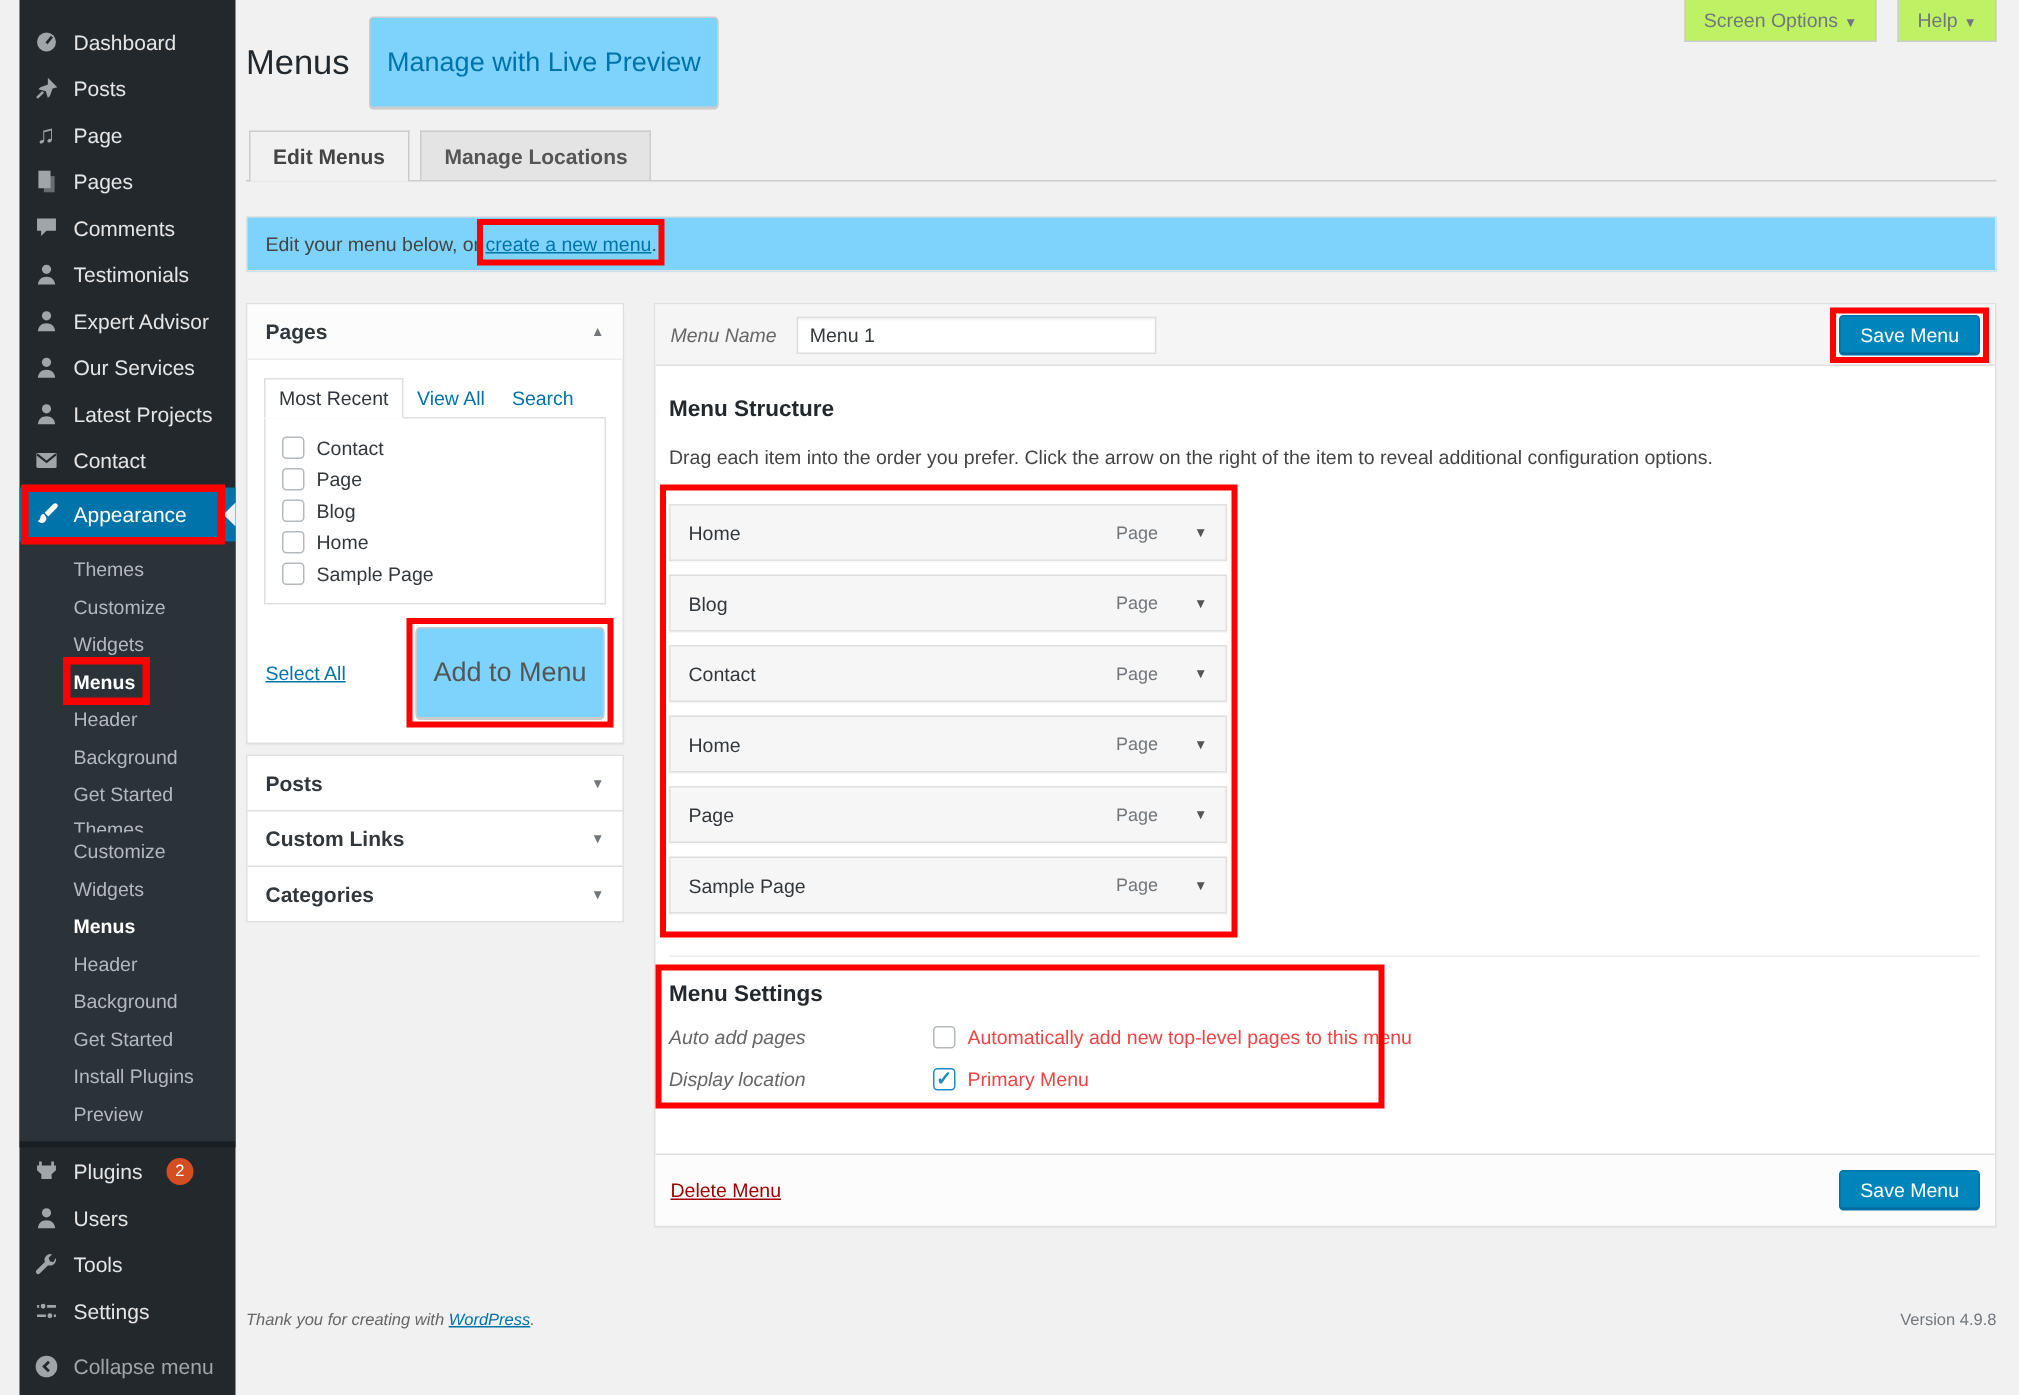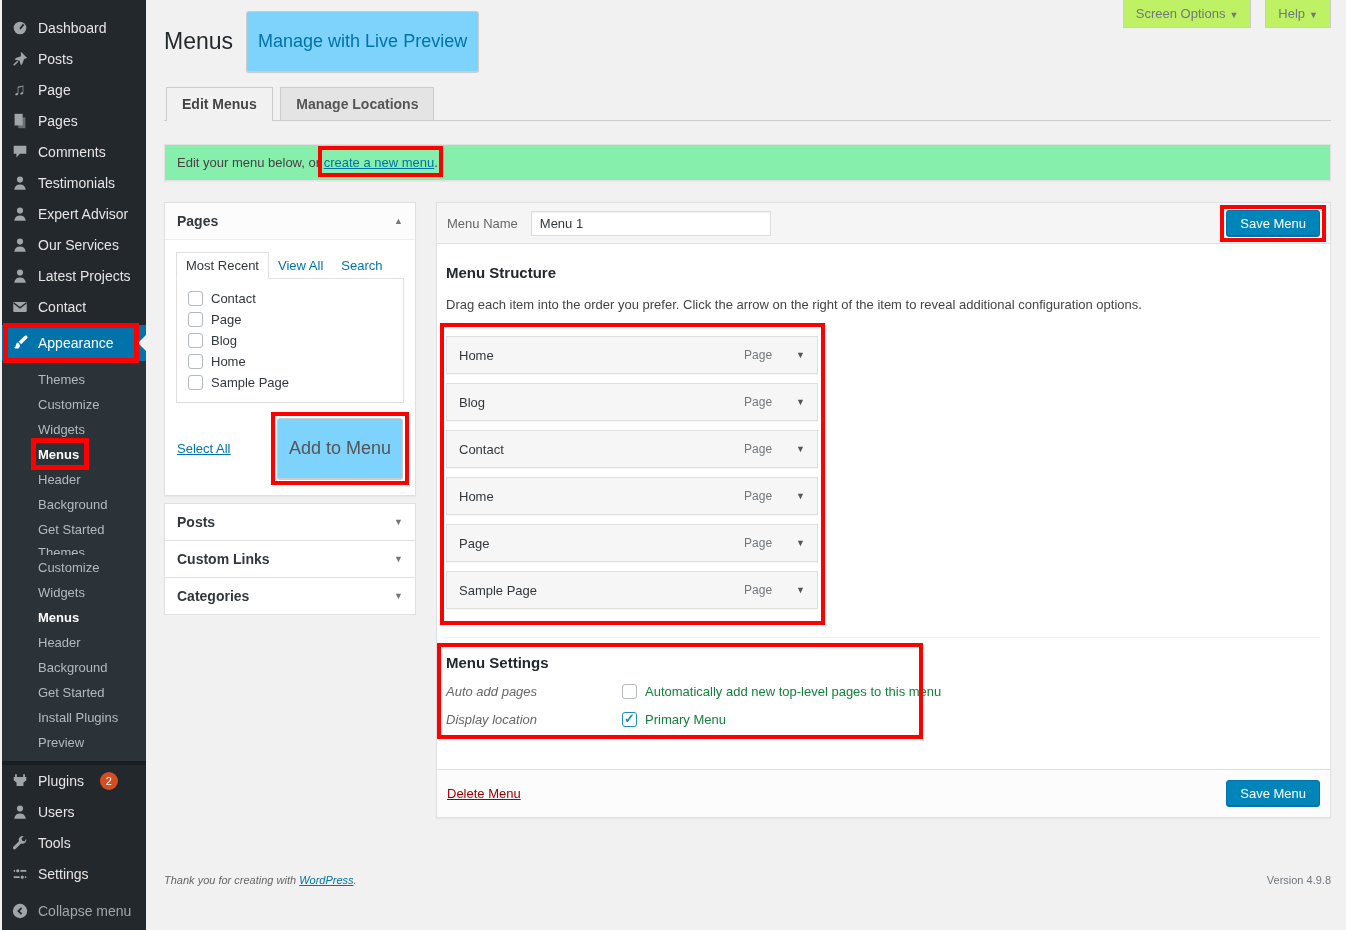--- a/index.html
+++ b/index.html
@@ -5,21 +5,21 @@
   * { box-sizing: border-box; margin: 0; padding: 0; }
   html,body { width:1346px; height:930px; }
   body {
     font-family: "Liberation Sans", sans-serif;
     background: var(--page-bg, #f1f1f1);
     color: #444; font-size: 13px; overflow: hidden; position: relative;
   }
   a { text-decoration: none; }
 
   
-  .sidebar { position:absolute; left:2px; top:0; width:144px; height:930px;
+  .sidebar { position:absolute; left:13px; top:0; width:144px; height:930px;
     background: var(--sidebar-bg, #23282d); color:#e5e5e5; font-size:14px; }
   .side-item { display:flex; align-items:center; gap:9px; height:31px; padding:0 8px; cursor:pointer; }
   .side-item .ico { width:19px; height:19px; flex:0 0 19px; color:#a0a5aa; display:flex; align-items:center; justify-content:center; }
   .side-item .ico svg { width:18px; height:18px; }
   .side-top { padding-top:12px; }
   .side-item.active { background: var(--accent-blue, #0073aa); color:#fff; height:36px; margin-top:3px; position:relative; }
   .side-item.active .ico { color:#fff; }
   .side-item.active .arrow-notch { position:absolute; right:0; top:50%; margin-top:-8px;
     border:8px solid transparent; border-right-color: var(--page-bg, #f1f1f1); }
   .note-glyph { font-size:17px; line-height:1; }
@@ -60,21 +60,21 @@
     color: var(--accent-blue, #0073aa); padding:19px 11px; font-size:18px; cursor:pointer; box-shadow:0 1px 0 #ccc; }
   .button-plain { color:#555; }
   .button-primary { display:inline-block; background: var(--button-blue, #0085ba); border:1px solid #0073aa;
     border-radius:3px; color:#fff; padding:5px 13px; font-size:13px; cursor:pointer; box-shadow: inset 0 -1px 0 #006799; }
 
   .nav-tabs { margin-top:15px; border-bottom:1px solid #ccc; padding-left:2px; }
   .nav-tab { display:inline-block; padding:8px 15px; font-size:14px; font-weight:600; color:#555;
     background:#e4e4e4; border:1px solid #ccc; border-bottom:none; margin:0 4px -1px 0; cursor:pointer; }
   .nav-tab-active { background: var(--page-bg, #f1f1f1); color:#444; padding-bottom:9px; }
 
-  .notice-bar { margin-top:23px; background:#86efac; border:1px solid #e2e2e2; box-shadow:0 1px 1px rgba(0,0,0,.04);
+  .notice-bar { margin-top:23px; background:#7dd3fc; border:1px solid #e2e2e2; box-shadow:0 1px 1px rgba(0,0,0,.04);
     padding:10px 12px; font-size:13px; color:#444; }
   .notice-bar a { color: var(--accent-blue, #0073aa); text-decoration:underline; }
 
   .columns { display:flex; gap:20px; margin-top:21px; align-items:flex-start; }
   .left-col { width:252px; flex:0 0 252px; }
 
   .metabox { background:#fff; border:1px solid #e0e0e0; box-shadow:0 1px 1px rgba(0,0,0,.04); }
   .metabox-head { display:flex; align-items:center; justify-content:space-between; padding:10px 12px;
     font-size:14px; font-weight:600; color:#32373c; background:#fcfcfc; border-bottom:1px solid #eee; cursor:pointer; }
   .toggle { font-size:9px; color:#72777c; }
@@ -94,38 +94,38 @@
   .select-all { color: var(--accent-blue, #0073aa); text-decoration:underline; font-size:13px; }
   .closed-boxes { margin-top:8px; }
   .closed-box { background:#fff; border:1px solid #e0e0e0; padding:10px 12px; display:flex;
     justify-content:space-between; align-items:center; font-size:14px; font-weight:600; color:#32373c;
     margin-top:-1px; cursor:pointer; }
 
   
   .editor-panel { flex:1; background:#fff; border:1px solid #e0e0e0; box-shadow:0 1px 1px rgba(0,0,0,.04); }
   .panel-header { display:flex; align-items:center; gap:13px; background:#f5f5f5;
     border-bottom:1px solid #dfdfdf; padding:8px 10px; height:41px; }
-  .mn-label { color:#666; font-size:13px; }
+  .mn-label { font-style:italic; color:#666; font-size:13px; }
   .mn-input { width:240px; padding:4px 8px; border:1px solid #ddd; font-size:13px; color:#32373c;
     box-shadow: inset 0 1px 2px rgba(0,0,0,.07); font-family:"Liberation Sans",sans-serif; }
   .spacer { margin-left:auto; }
   .panel-body { padding:20px 10px 18px 9px; }
   .section-title { font-size:15px; font-weight:600; color:#23282d; }
   .structure-desc { font-size:13px; color:#444; margin-top:16px; }
   .menu-items { width:372px; margin-top:24px; }
   .menu-item-bar { height:38px; background:#f6f6f6; border:1px solid #dfdfdf; display:flex; align-items:center;
     padding:0 12px; margin-bottom:9px; font-size:13px; color:#32373c; cursor:move; box-shadow:0 1px 0 rgba(0,0,0,.03); }
   .menu-item-bar:last-child { margin-bottom:0; }
   .item-type { margin-left:auto; color:#72777c; font-size:12px; }
   .item-caret { margin-left:24px; font-size:9px; color:#555; cursor:pointer; }
   .divider { border-top:1px solid #eee; margin-top:28px; }
   .settings-wrap { margin-top:16px; }
   .settings-row { display:flex; align-items:center; margin-top:13px; font-size:13px; }
   .s-label { width:176px; font-style:italic; color:#666; }
-  .s-field { display:flex; align-items:center; gap:8px; color:#15803d; }
+  .s-field { display:flex; align-items:center; gap:8px; color:#ef4444; }
   .panel-footer { display:flex; align-items:center; background:#fcfcfc; border-top:1px solid #dfdfdf;
     padding:10px 10px; margin-top:24px; height:48px; }
   .delete-link { color: var(--delete-red, #a00000); text-decoration:underline; font-size:13px; }
 
   .page-footer { display:flex; justify-content:space-between; align-items:flex-start; padding:56px 0 0; font-size:11px; }
   .thanks { font-style:italic; color:#666; }
   .thanks a { color: var(--accent-blue, #0073aa); text-decoration:underline; font-style:italic; }
   .version { color:#72777c; }
 </style>
 </head>

